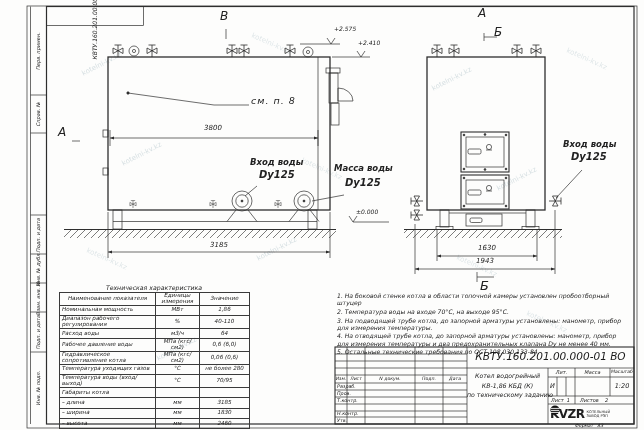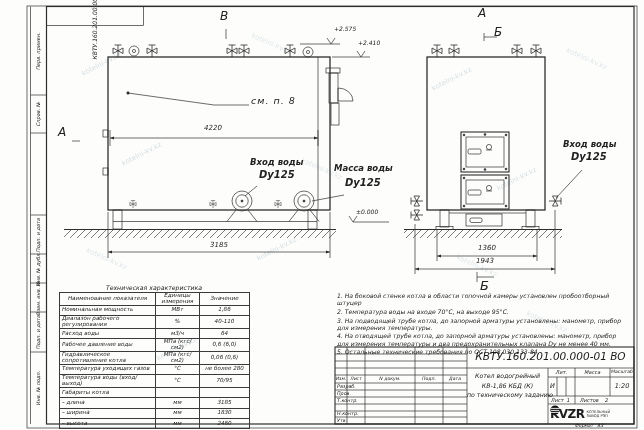--- a/index.html
+++ b/index.html
@@ -262,33 +262,33 @@
       <span>Подп. и дата</span>
     </div>
   <div class="vbox" style="left:30px;top:352px;width:16px;height:72px;">
       <span>Инв. № подл.</span>
     </div>
 
   <span class="lbl" style="left:220px;top:10px;font-size:12px;">В</span>
   <span class="lbl" style="left:334px;top:26px;font-size:6px;">+2.575</span>
   <span class="lbl" style="left:358px;top:40px;font-size:6px;">+2.410</span>
   <span class="lbl" style="left:251px;top:96px;font-size:9.5px;letter-spacing:1px;">см. п. 8</span>
-  <span class="lbl ctr" style="left:108px;top:125px;width:210px;font-size:7px;">4220</span>
+  <span class="lbl ctr" style="left:108px;top:125px;width:210px;font-size:7px;">3800</span>
   <span class="lbl" style="left:58px;top:126px;font-size:12px;">А</span>
   <span class="lbl" style="left:250px;top:158px;font-size:8.5px;font-weight:600;">Вход воды</span>
   <span class="lbl" style="left:259px;top:170px;font-size:10px;font-weight:600;">Dy125</span>
   <span class="lbl" style="left:334px;top:164px;font-size:8.5px;font-weight:600;">Масса воды</span>
   <span class="lbl" style="left:345px;top:178px;font-size:10px;font-weight:600;">Dy125</span>
   <span class="lbl" style="left:356px;top:209px;font-size:6px;">±0.000</span>
   <span class="lbl ctr" style="left:108px;top:242px;width:222px;font-size:7px;">3185</span>
   <span class="lbl" style="left:478px;top:7px;font-size:12px;">А</span>
   <span class="lbl" style="left:494px;top:26px;font-size:12px;">Б</span>
   <span class="lbl" style="left:563px;top:140px;font-size:8.5px;font-weight:600;">Вход воды</span>
   <span class="lbl" style="left:571px;top:152px;font-size:10px;font-weight:600;">Dy125</span>
-  <span class="lbl ctr" style="left:437px;top:245px;width:100px;font-size:7px;">1360</span>
+  <span class="lbl ctr" style="left:437px;top:245px;width:100px;font-size:7px;">1630</span>
   <span class="lbl ctr" style="left:415px;top:258px;width:140px;font-size:7px;">1943</span>
   <span class="lbl" style="left:480px;top:279px;font-size:13px;">Б</span>
 
   <div class="spec">
     <div class="ttl">Техническая характеристика</div>
     <table>
       <colgroup>
           <col style="width:96px">
           <col style="width:44px">
           <col style="width:50px">

